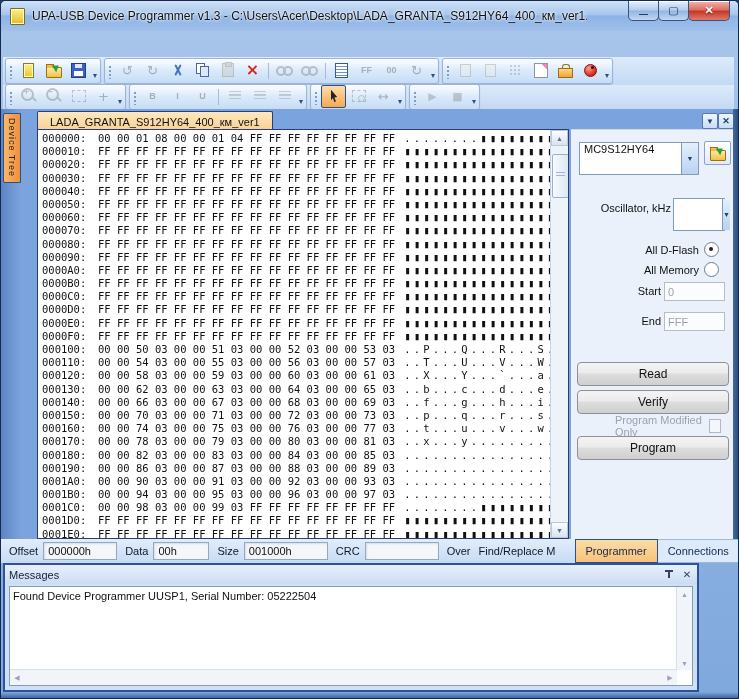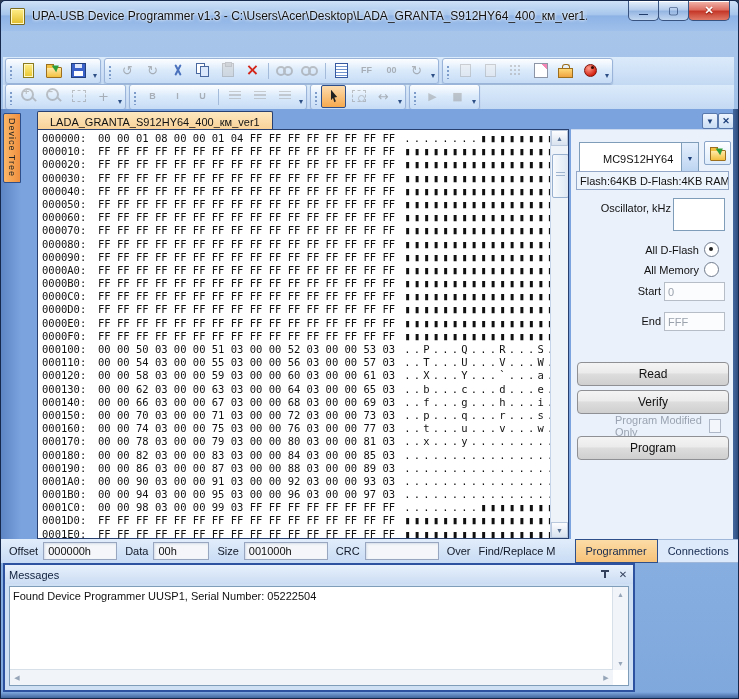--- a/index.html
+++ b/index.html
@@ -144,21 +144,21 @@
   #vs-thumb{position:absolute;left:1px;top:24px;width:15px;height:42px;border:1px solid #98b0cf;
     border-radius:2px;background:linear-gradient(90deg,#f7fafd,#dde7f3);}
   #vs-thumb::after{content:"";position:absolute;left:3px;top:17px;width:9px;height:6px;
     background:repeating-linear-gradient(#9fb4cf 0 1px,transparent 1px 3px);}
   
   #rightpanel{position:absolute;left:570px;top:20px;width:162px;height:410px;background:#eaf1fb;
     border-top:1px solid #c9d8ee;font-size:11px;color:#111;}
   #rightstrip{position:absolute;left:732px;top:0;width:7px;height:430px;
     background:linear-gradient(90deg,#44689f,#24416f);}
   .combo{position:absolute;height:33px;background:#fff;border:1px solid #7f9db9;
-    display:flex;align-items:center;box-sizing:border-box;padding-left:19px;}
+    display:flex;box-sizing:border-box;}
   .combo .ctext{flex:1;padding-left:4px;font-size:11px;white-space:nowrap;overflow:hidden;}
   .combo .cbtn{width:16px;height:100%;border-left:1px solid #7f9db9;
     background:linear-gradient(#e4effc,#b9d2f0);display:flex;align-items:center;justify-content:center;
     font-size:7px;color:#1c3f7a;}
   .combo .cbtn::after{content:"▼";}
   #dev-combo{left:8px;top:12px;width:120px;}
   #loadbtn{position:absolute;left:133px;top:11px;width:25px;height:22px;border:1px solid #8aa5c8;
     border-radius:2px;background:linear-gradient(#fdfeff,#dcebfb);display:flex;align-items:center;
     justify-content:center;}
   #infobox{position:absolute;left:5px;top:41px;width:153px;height:19px;border:1px solid #93a8c8;
@@ -192,21 +192,21 @@
   #statusbar .slabel{margin-left:8px;}
   .sfield{height:18px;border:1px solid #98a6bf;background:#f4f6f9;box-shadow:inset 1px 1px 2px #d6dde8;
     margin-left:5px;display:flex;align-items:center;padding-left:4px;box-sizing:border-box;
     font-size:11px;color:#111;}
   #f-offset{width:74px;} #f-data{width:56px;} #f-size{width:84px;} #f-crc{width:74px;}
   #findrep{margin-left:8px;white-space:nowrap;overflow:hidden;width:96px;}
   .btab{height:22px;display:flex;align-items:center;padding:0 10px;font-size:11px;}
   #tab-programmer{background:linear-gradient(#fcdca6,#f7c279);border:1px solid #2f4f8b;color:#16294d;}
   #tab-connections{background:#dceafc;border:1px solid #9fb7d8;border-left:none;color:#16294d;}
   
-  #messages{position:absolute;left:2px;top:562px;width:632px;height:129px;
+  #messages{position:absolute;left:2px;top:562px;width:696px;height:129px;
     background:#cfe0f5;border:2px solid #2d53a0;box-sizing:border-box;}
   #msg-head{height:19px;display:flex;align-items:center;font-size:11px;color:#10203c;
     background:linear-gradient(#e8f1fc,#cbdcf3);padding:0 4px;}
   #msg-title{flex:1;}
   #msg-pin{width:12px;height:12px;position:relative;margin-right:6px;}
   #msg-pin::before{content:"";position:absolute;left:5px;top:1px;width:2px;height:8px;background:#33415c;}
   #msg-pin::after{content:"";position:absolute;left:2px;top:1px;width:8px;height:2px;background:#33415c;}
   #msg-close{width:12px;height:12px;font-size:10px;color:#33415c;display:flex;align-items:center;
     justify-content:center;}
   #msg-close::after{content:"✕";}
@@ -436,21 +436,20 @@
     </div>
 
     <div id="rightpanel">
       <div id="dev-combo" class="combo">
         <span class="ctext">MC9S12HY64</span>
         <span class="cbtn"></span>
       </div>
       <span id="loadbtn">
         <span class="ico ic-open"></span>
       </span>
-      <div id="infobox">Flash:64KB D-Flash:4KB RAM</div>
       <div id="oscrow">
         <span id="osclabel">Oscillator, kHz</span>
         <div id="osc-combo" class="combo">
           <span class="ctext">Auto</span>
           <span class="cbtn"></span>
         </div>
       </div>
       <div id="radio1" class="radiorow">
         <span>All D-Flash</span>
         <span class="radio sel"></span>

